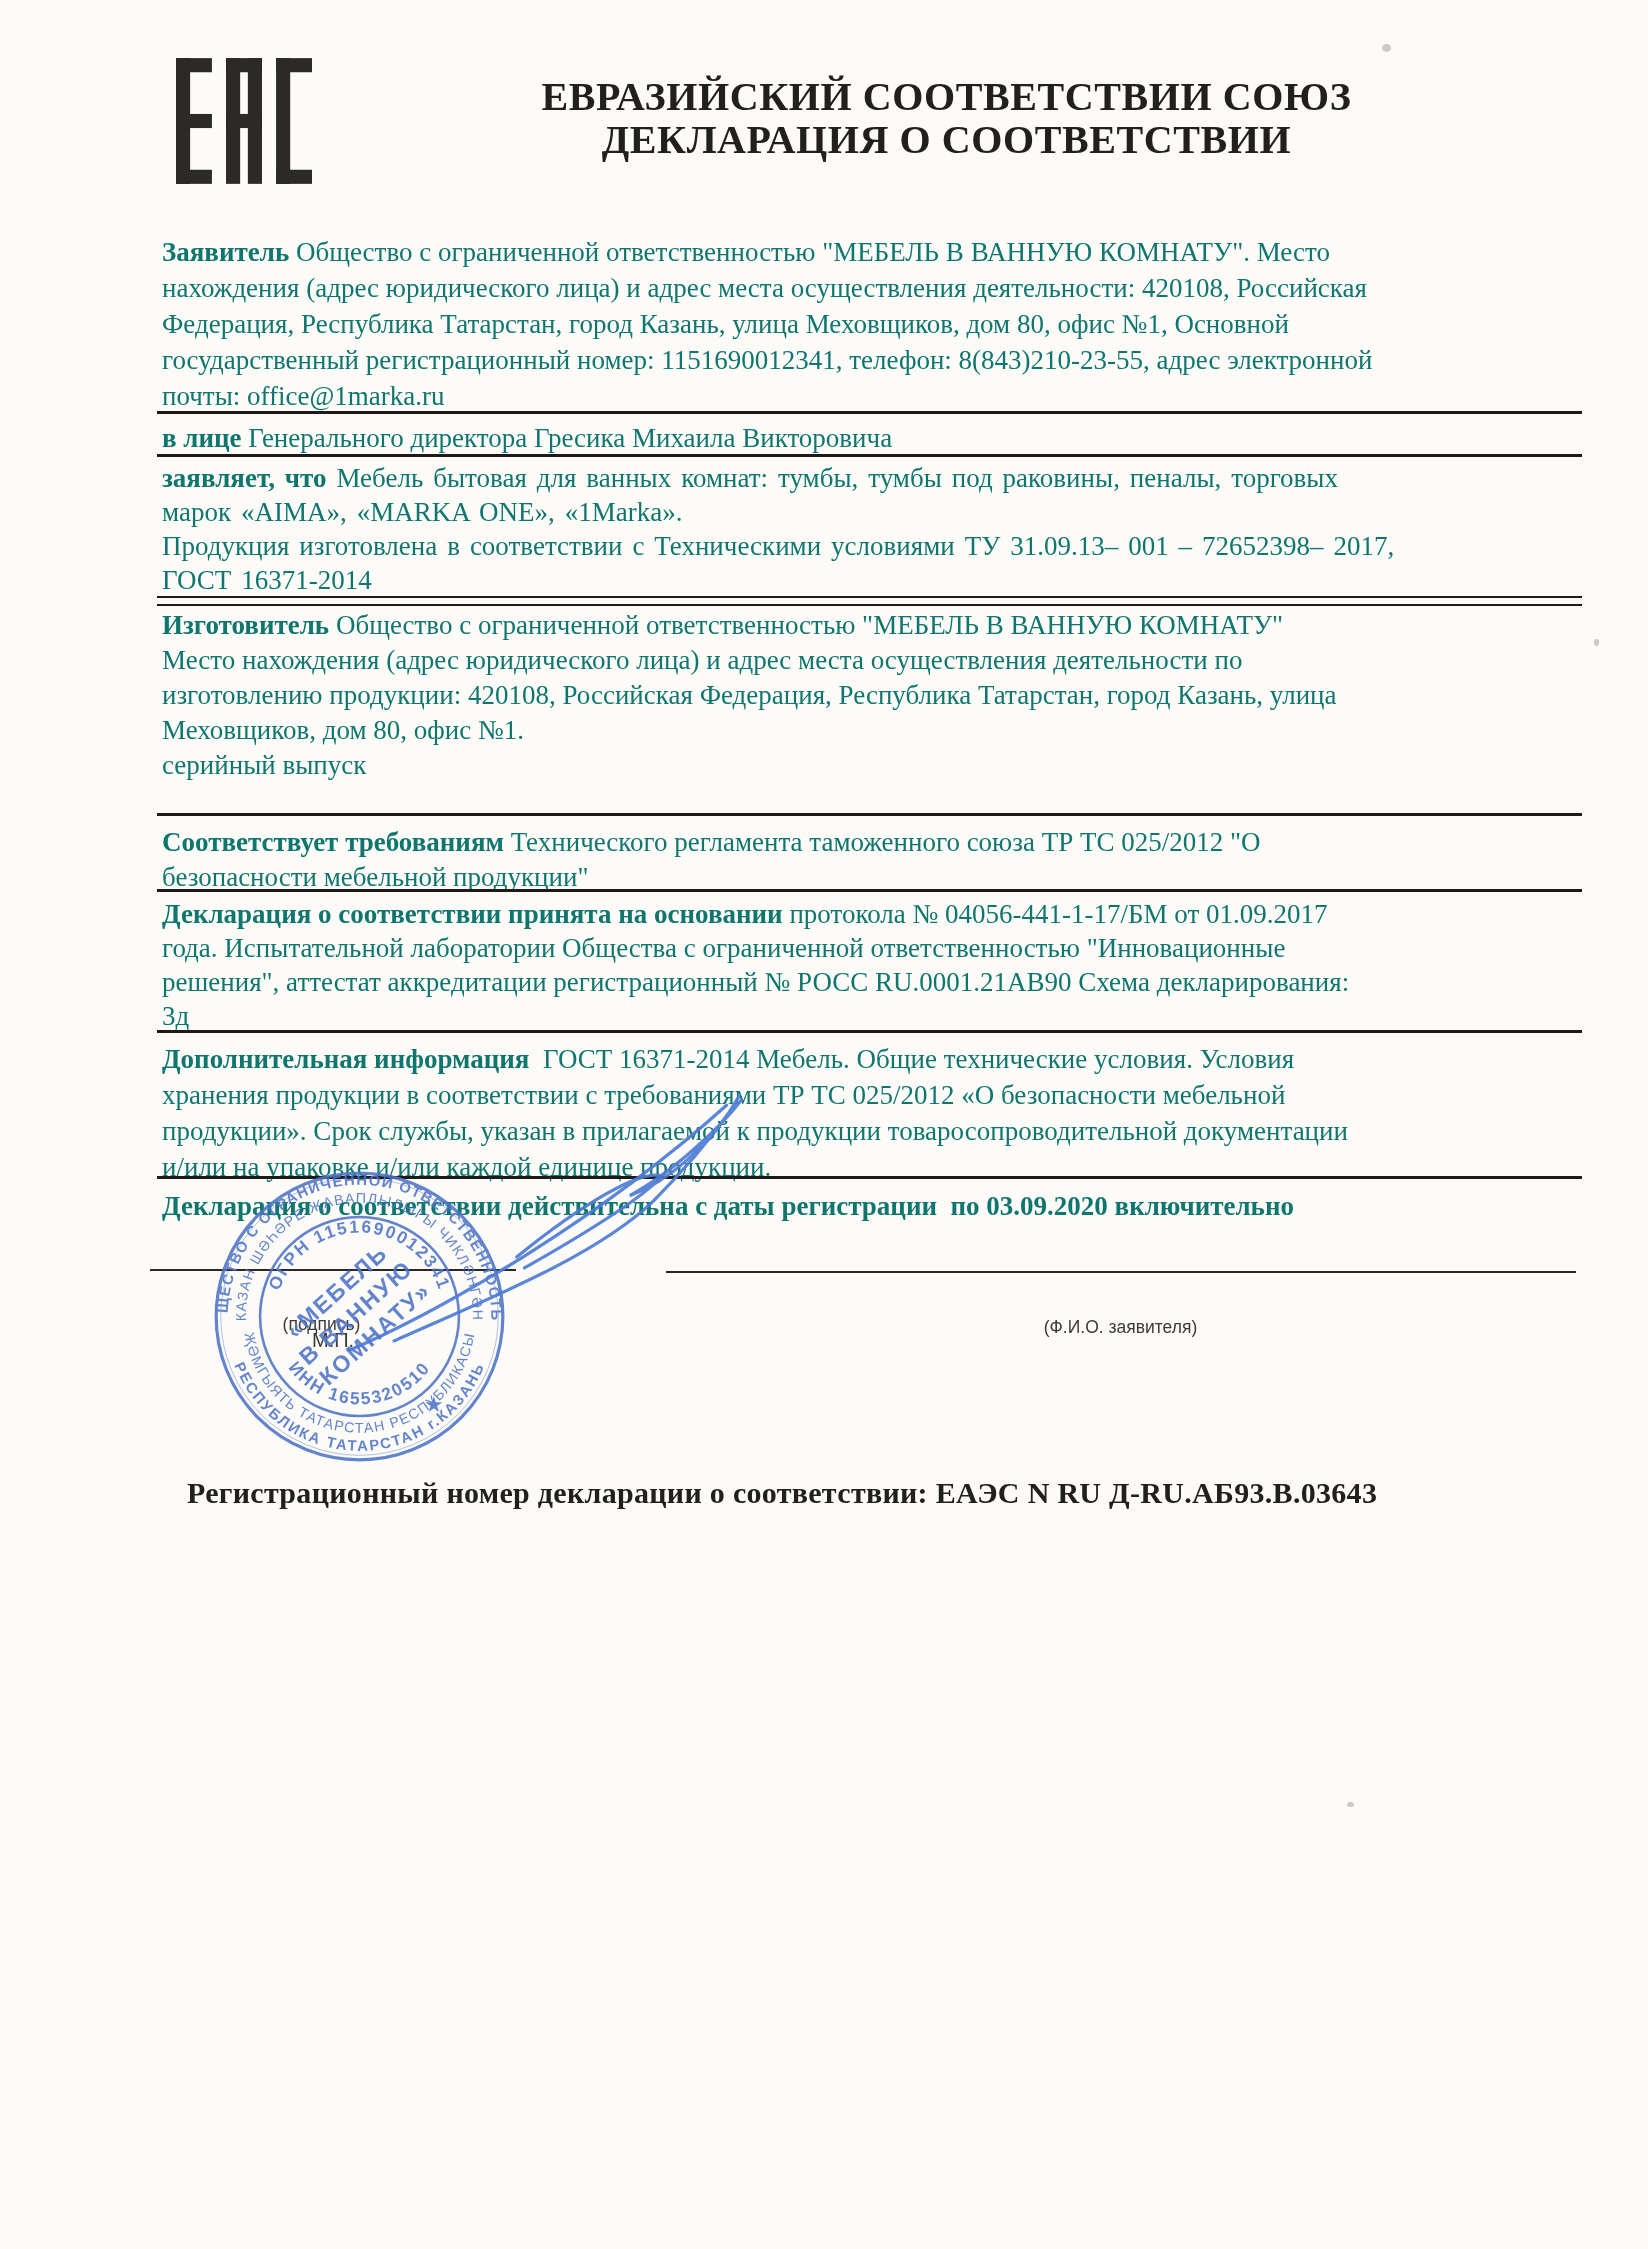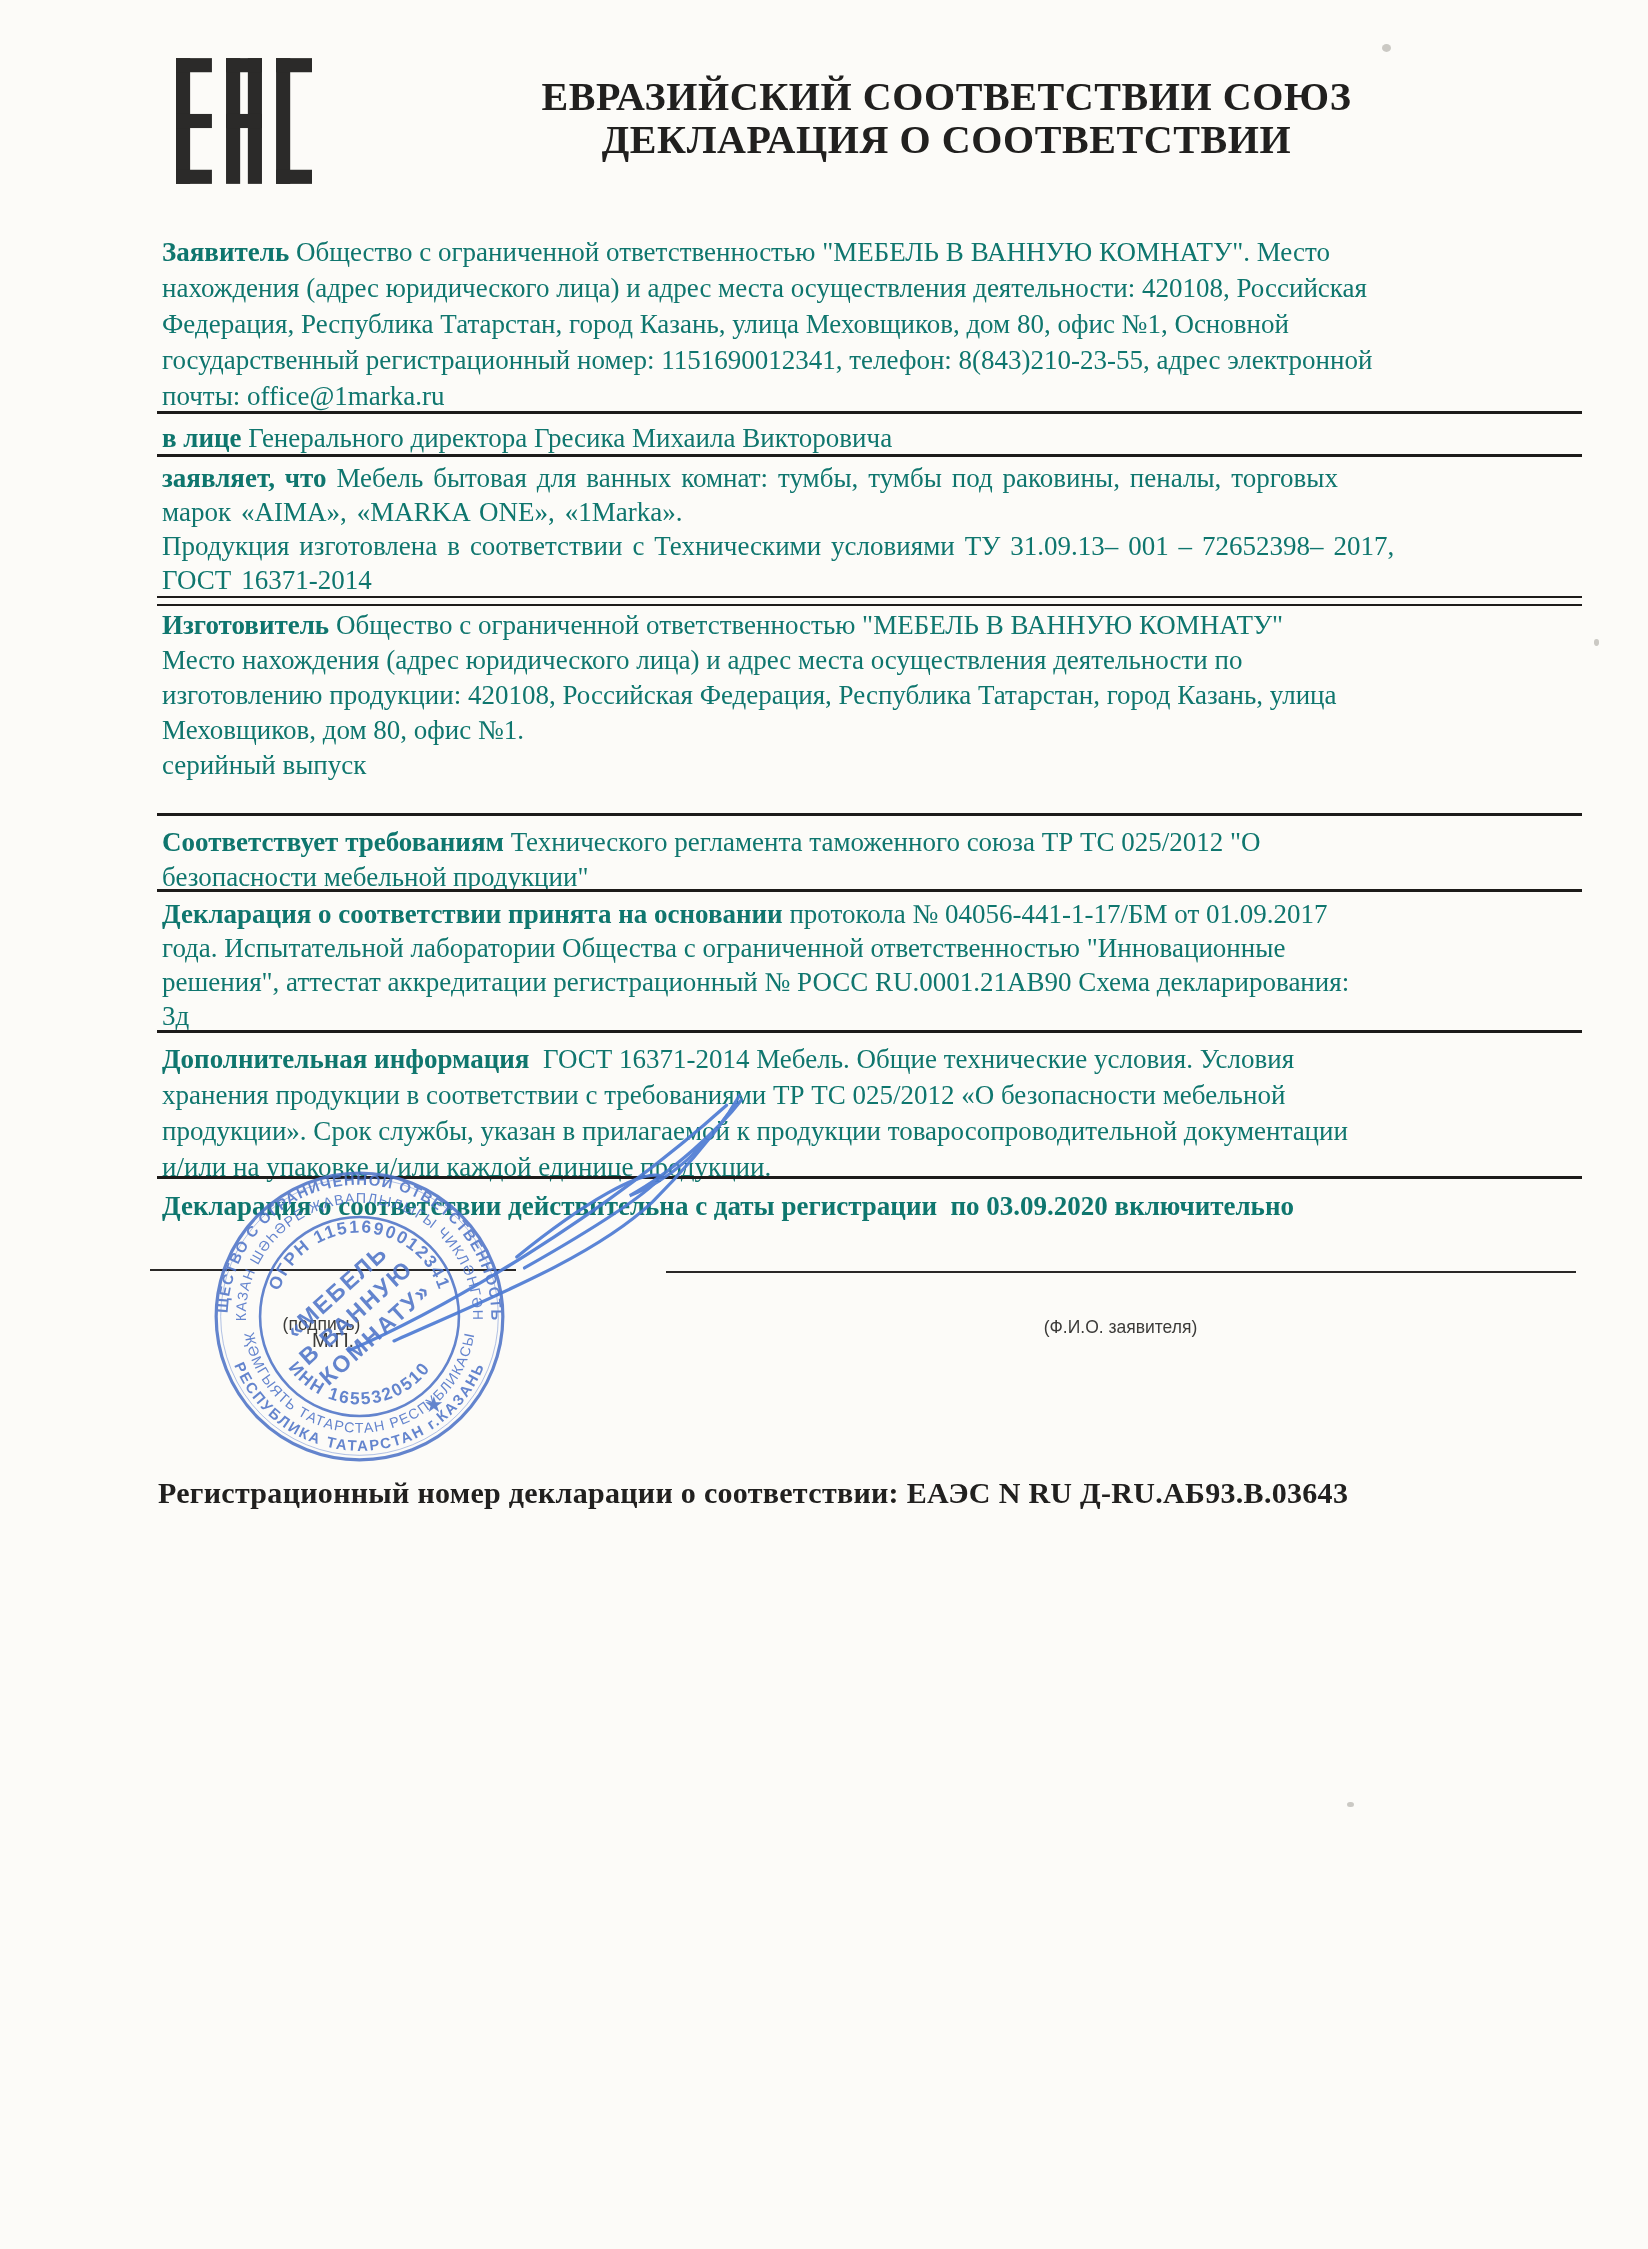--- a/index.html
+++ b/index.html
@@ -170,20 +170,20 @@
 
   <svg class="abs" style="left:323px;top:1060px;width:452px;height:310px;" viewBox="0 0 700 480">
     <g fill="none" stroke="#4e7bd4" stroke-width="5" stroke-linecap="round" opacity="0.92">
       <path d="M 40 450 C 190 385, 430 245, 625 70"></path>
       <path d="M 110 435 C 255 370, 420 305, 510 220 C 560 170, 605 115, 632 78"></path>
       <path d="M 645 55 C 600 135, 530 190, 475 210 C 540 175, 615 105, 648 62"></path>
       <path d="M 300 305 C 405 220, 495 168, 525 180 C 487 222, 372 288, 312 322"></path>
     </g>
   </svg>
 
-  <div class="reg" style="top:1476px;">Регистрационный номер декларации о соответствии: ЕАЭС N RU Д-RU.АБ93.В.03643</div>
+  <div class="reg" style="top:1476px;margin-left:29px;">Регистрационный номер декларации о соответствии: ЕАЭС N RU Д-RU.АБ93.В.03643</div>
 
   <div class="speck" style="left:1382px;top:44px;width:9px;height:7.8px;"></div>
   <div class="speck" style="left:1594px;top:639px;width:5.2px;height:6.5px;"></div>
   <div class="speck" style="left:1347px;top:1802px;width:6.5px;height:5.2px;"></div>
 
 </div>
 
 
 </body></html>

